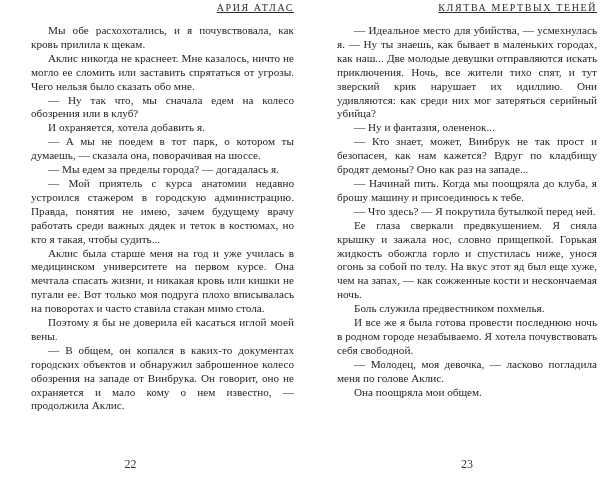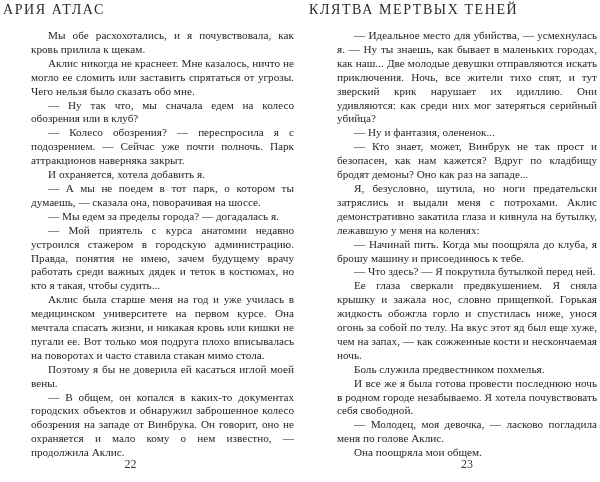--- a/index.html
+++ b/index.html
@@ -19,25 +19,26 @@
   }
   .page {
     position: absolute;
     top: 0;
     height: 482px;
   }
   .page.left  { left: 3px;   width: 291px; }
   .page.right { left: 309px; width: 288px; }
   .running-head {
     margin-top: 2px;
-    text-align: left;
-    font-size: 14px;
+    text-align: right;
+    font-size: 10px;
     letter-spacing: 1.6px;
     color: #2a2a2a;
     white-space: nowrap;
+    text-decoration: underline;
   }
   .body-text {
     margin-top: 11px;
     height: 434px;
     overflow: hidden;
     font-size: 11.2px;
     line-height: 13.9px;
     text-align: justify;
     color: #262626;
     -webkit-hyphens: auto;
@@ -65,39 +66,37 @@
 <body>
 
 <div class="spread">
 
   <section class="page left">
     <div class="running-head">АРИЯ АТЛАС</div>
     <div class="body-text">
         <p>Мы обе расхохотались, и я почувствовала, как кровь прилила к щекам.</p>
         <p>Аклис никогда не краснеет. Мне казалось, ничто не могло ее сломить или заставить спрятаться от угрозы. Чего нельзя было сказать обо мне.</p>
         <p>— Ну так что, мы сначала едем на колесо обозрения или в клуб?</p>
-        <p>— Колесо обозрения? — переспросила я с подозрением. — Сейчас уже почти полночь. Парк аттракционов наверняка закрыт.</p>
         <p>И охраняется, хотела добавить я.</p>
         <p>— А мы не поедем в тот парк, о котором ты думаешь, — сказала она, поворачивая на шоссе.</p>
         <p>— Мы едем за пределы города? — догадалась я.</p>
         <p>— Мой приятель с курса анатомии недавно устроился стажером в городскую администрацию. Правда, понятия не имею, зачем будущему врачу работать среди важных дядек и теток в костюмах, но кто я такая, чтобы судить...</p>
         <p>Аклис была старше меня на год и уже училась в медицинском университете на первом курсе. Она мечтала спасать жизни, и никакая кровь или кишки не пугали ее. Вот только моя подруга плохо вписывалась на поворотах и часто ставила стакан мимо стола.</p>
         <p>Поэтому я бы не доверила ей касаться иглой моей вены.</p>
         <p>— В общем, он копался в каких-то документах городских объектов и обнаружил заброшенное колесо обозрения на западе от Винбрука. Он говорит, оно не охраняется и мало кому о нем известно, — продолжила Аклис.</p>
       </div>
     <div class="folio">22</div>
   </section>
 
   <section class="page right">
     <div class="running-head">КЛЯТВА МЕРТВЫХ ТЕНЕЙ</div>
     <div class="body-text">
         <p>— Идеальное место для убийства, — усмехнулась я. — Ну ты знаешь, как бывает в маленьких городах, как наш... Две молодые девушки отправляются искать приключения. Ночь, все жители тихо спят, и тут зверский крик нарушает их идиллию. Они удивляются: как среди них мог затеряться серийный убийца?</p>
         <p>— Ну и фантазия, олененок...</p>
         <p>— Кто знает, может, Винбрук не так прост и безопасен, как нам кажется? Вдруг по кладбищу бродят демоны? Оно как раз на западе...</p>
-        <p>Я, безусловно, шутила, но ноги предательски затряслись и выдали меня с потрохами. Аклис демонстративно закатила глаза и кивнула на бутылку, лежавшую у меня на коленях:</p>
         <p>— Начинай пить. Когда мы поощряла до клуба, я брошу машину и присоединюсь к тебе.</p>
         <p>— Что здесь? — Я покрутила бутылкой перед ней.</p>
         <p>Ее глаза сверкали предвкушением. Я сняла крышку и зажала нос, словно прищепкой. Горькая жидкость обожгла горло и спустилась ниже, унося огонь за собой по телу. На вкус этот яд был еще хуже, чем на запах, — как сожженные кости и нескончаемая ночь.</p>
         <p>Боль служила предвестником похмелья.</p>
         <p>И все же я была готова провести последнюю ночь в родном городе незабываемо. Я хотела почувствовать себя свободной.</p>
         <p>— Молодец, моя девочка, — ласково погладила меня по голове Аклис.</p>
         <p>Она поощряла мои общем.</p>
       </div>
     <div class="folio">23</div>
   </section>

